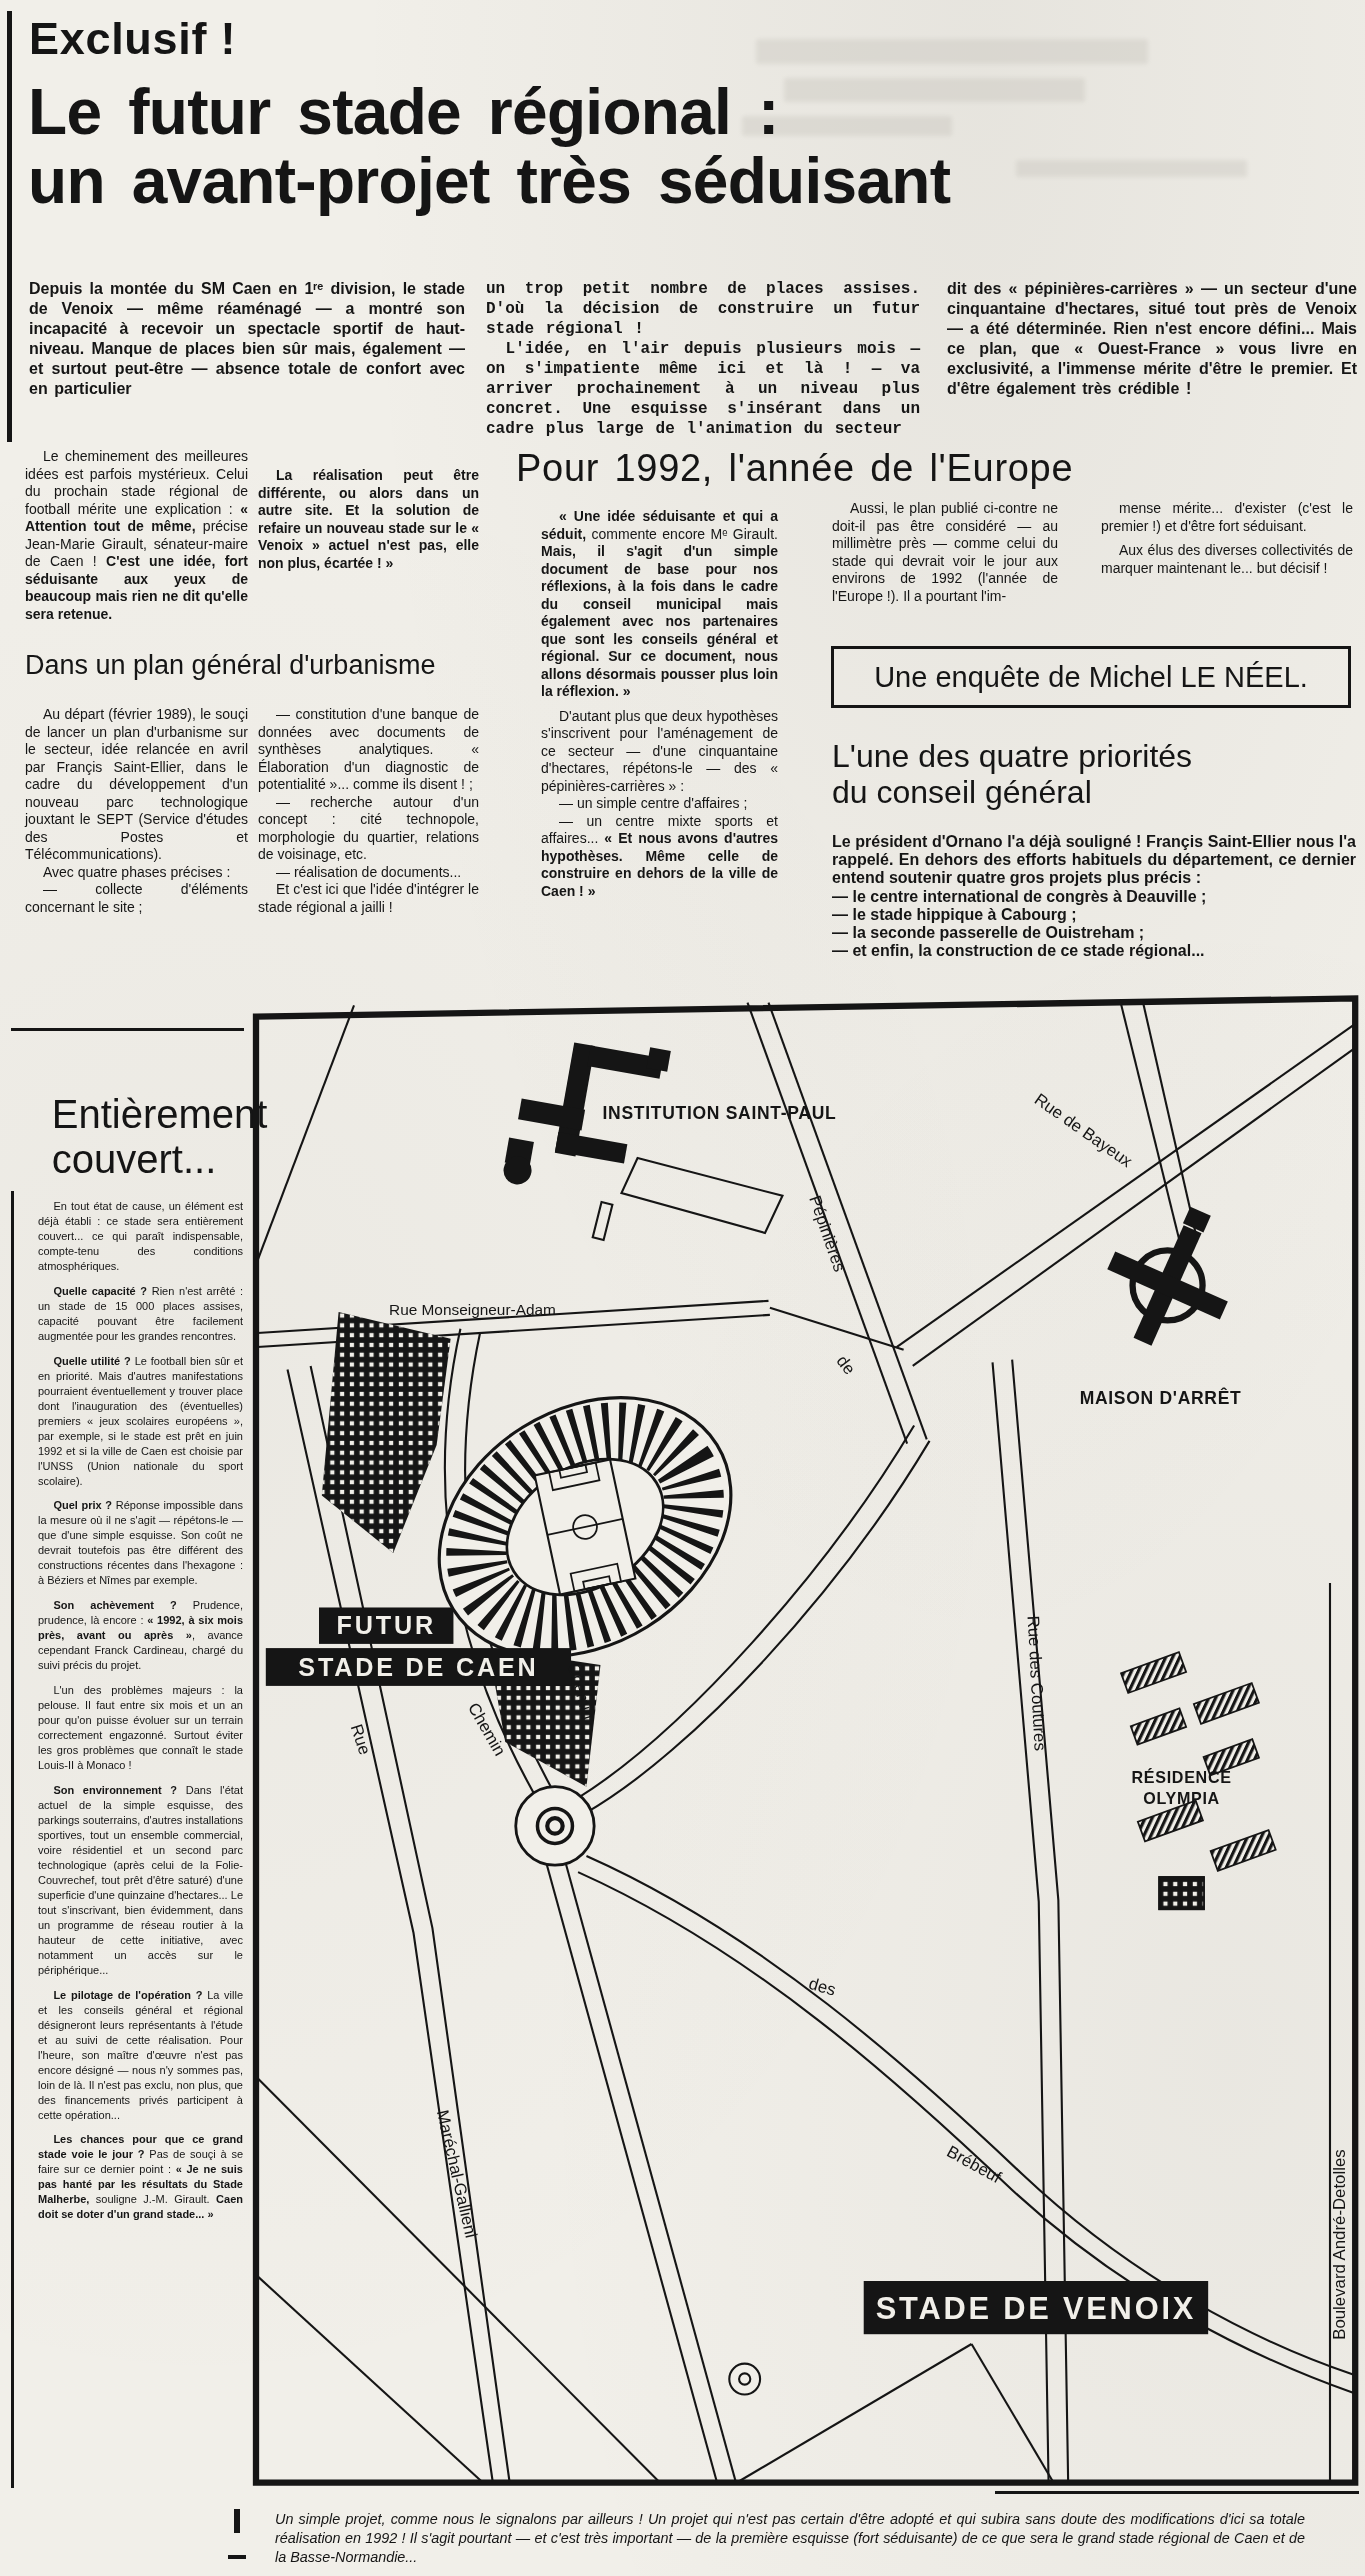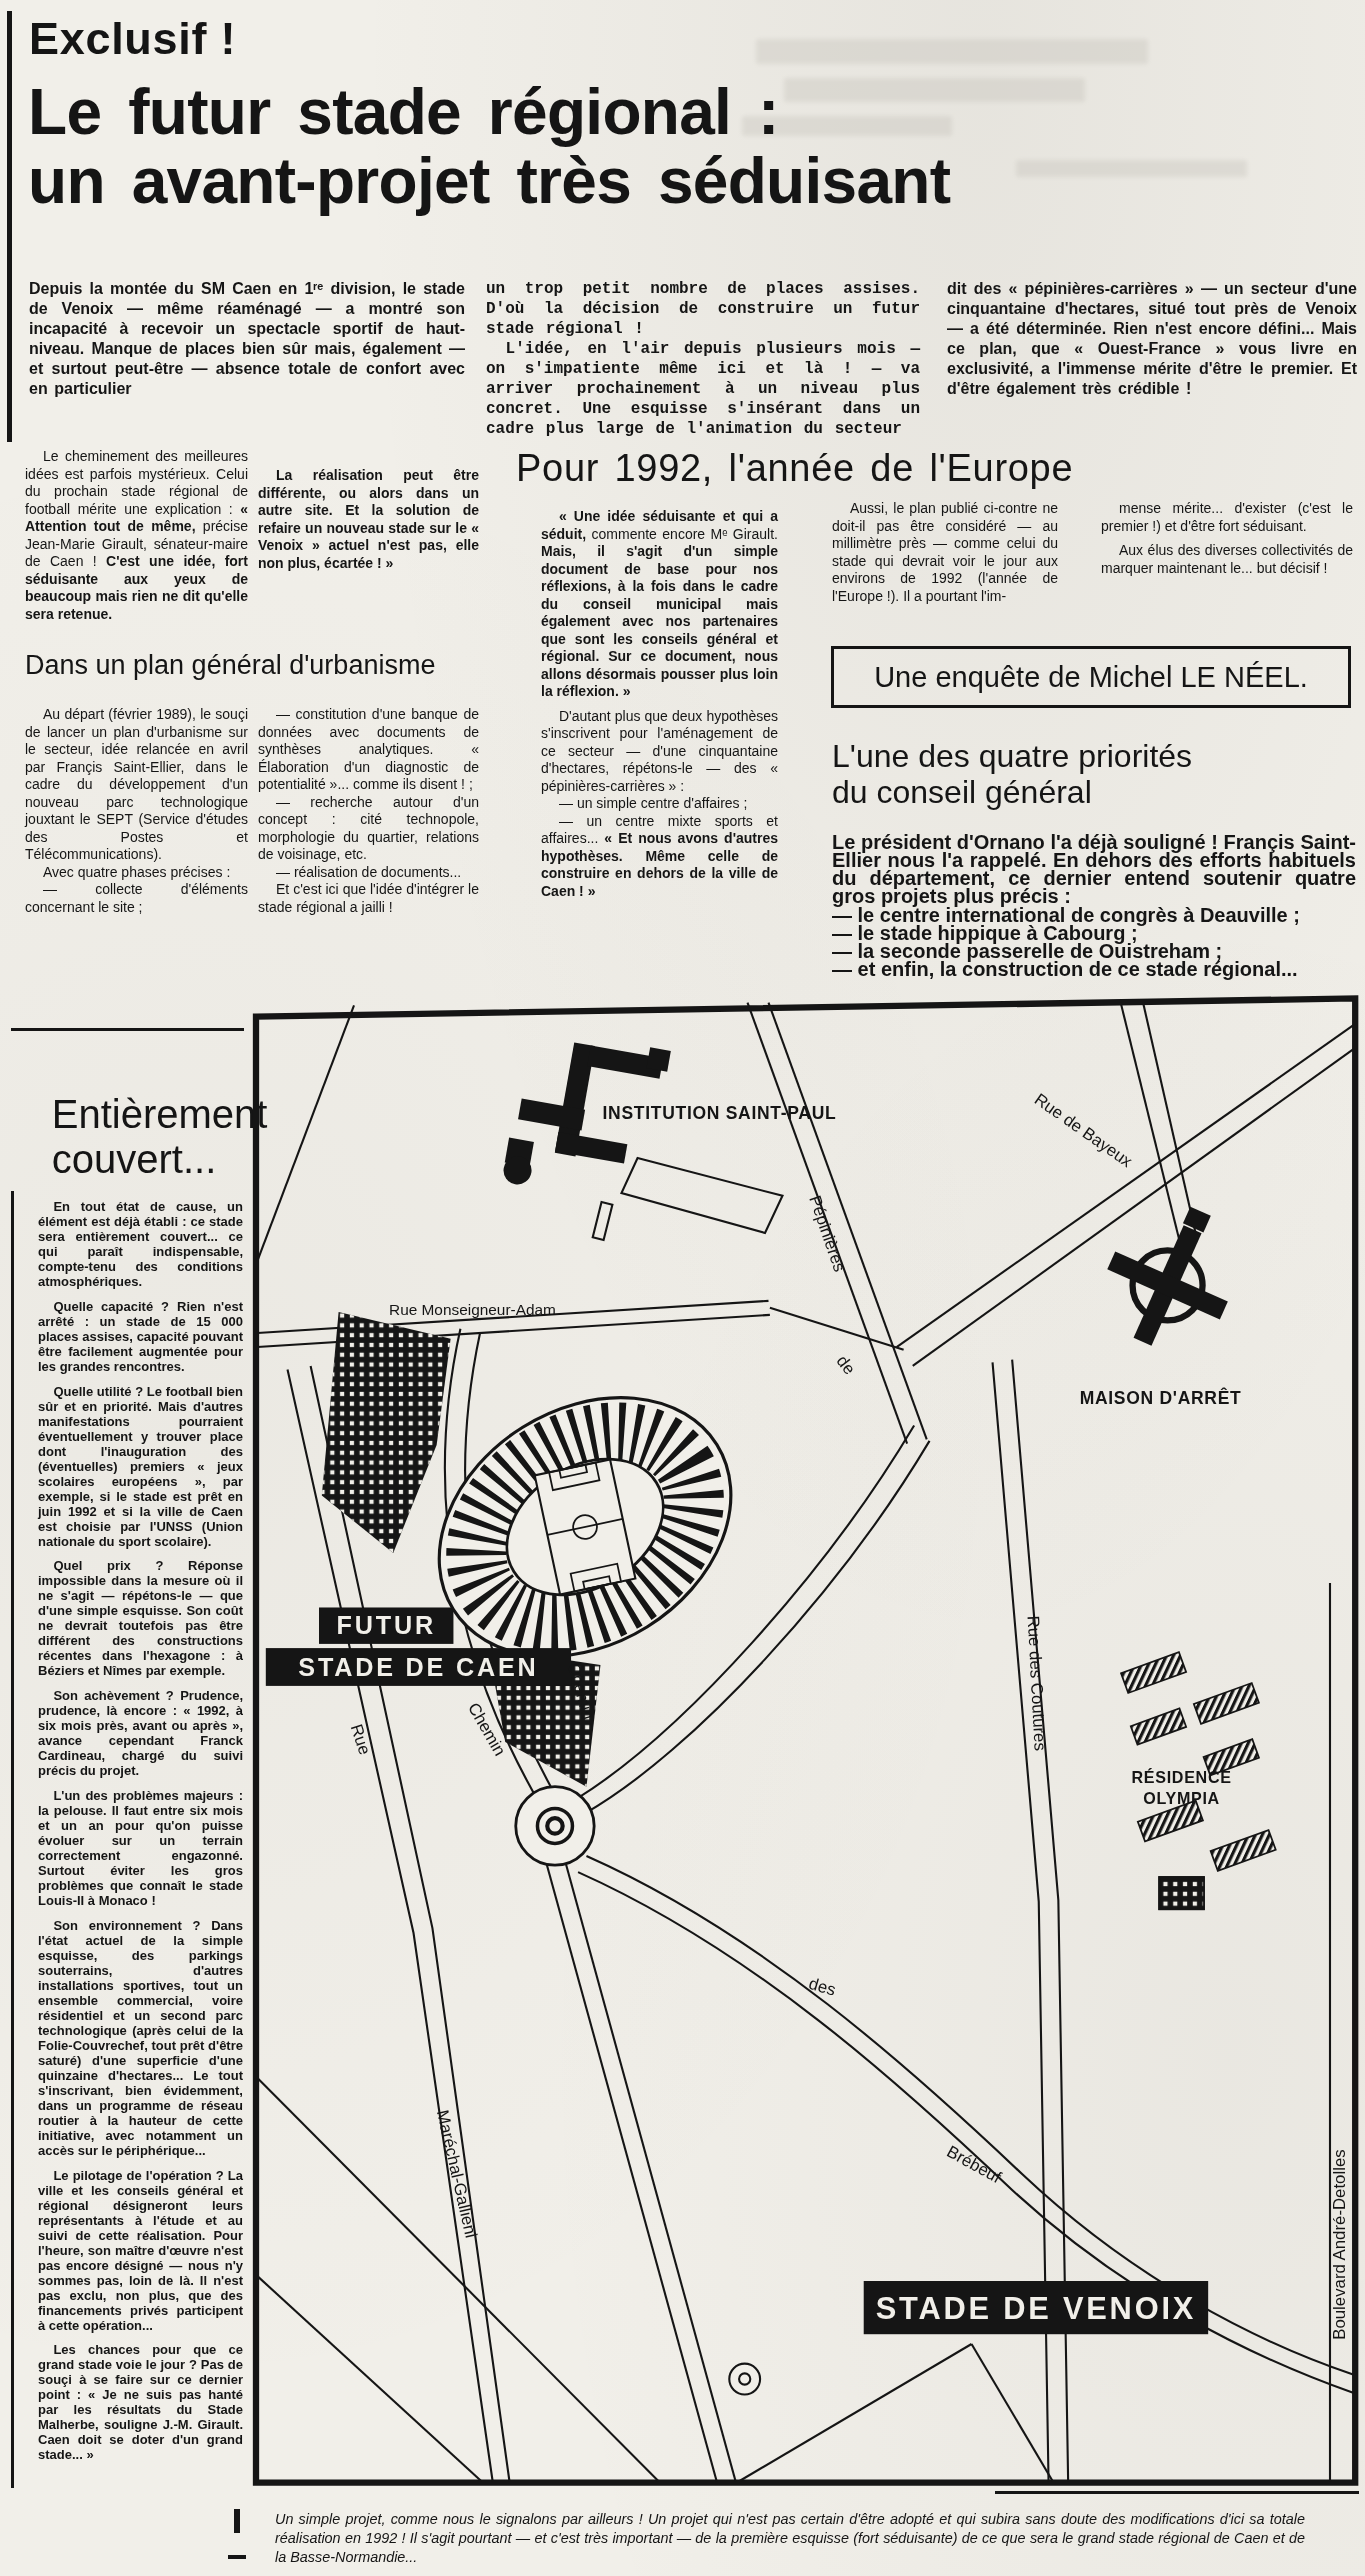--- a/index.html
+++ b/index.html
@@ -28,25 +28,25 @@
   .col p{margin:0;text-indent:18px;}
   .col p.gap{margin-top:7px;}
   .col p.b{font-weight:bold;margin-top:22px;}
   .sechead{font-weight:400;white-space:nowrap;}
   .h-urb{font-size:27px;}
   .h-eur{font-size:38px;letter-spacing:0.7px;word-spacing:4.2px;}
   .h-pri{font-size:32px;line-height:36px;}
   .h-couv{font-size:40px;line-height:45px;}
   .enqbox{border:3.5px solid #151515;display:flex;align-items:center;justify-content:center;}
   .enqbox span{font-size:29px;font-weight:400;white-space:nowrap;}
-  .pri{font-size:20px;font-weight:bold;line-height:18px;text-align:justify;}
+  .pri{font-size:16px;font-weight:bold;line-height:18px;text-align:justify;}
   .pri p{margin:0;}
   .pri p.intro{margin-bottom:1.4px;}
   
-  .bcol{font-size:13px;line-height:15px;text-align:justify;font-weight:bold;}
+  .bcol{font-size:11px;line-height:15px;text-align:justify;}
   .bcol p{margin:0 0 9.8px 0;text-indent:15.4px;}
   
   .caption{font-size:14.4px;font-style:italic;line-height:19px;text-align:justify;}
   
   .ghost{background:#b9b6ae;opacity:.28;filter:blur(2.1px);border-radius:2.8px;}
   
   svg .street{font-family:"Liberation Sans",sans-serif;font-size:24px;fill:#151515;}
   svg .street-sm{font-family:"Liberation Sans",sans-serif;font-size:22px;fill:#151515;}
   svg .maplabel{font-family:"Liberation Sans",sans-serif;font-size:25px;font-weight:bold;fill:#151515;letter-spacing:1px;}
   svg .banner{font-family:"Liberation Sans",sans-serif;font-weight:bold;fill:#f1efe9;letter-spacing:4px;}

